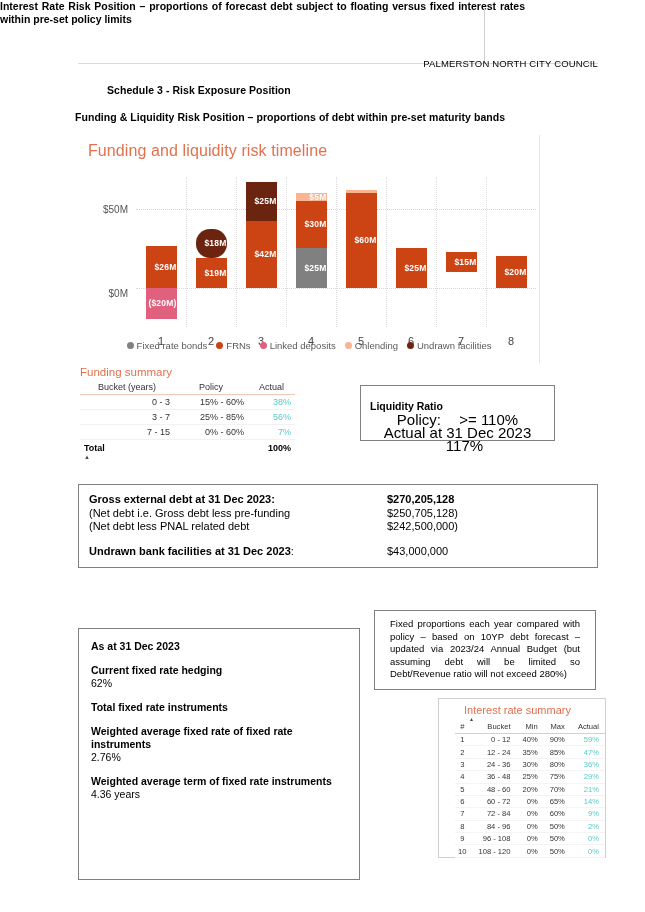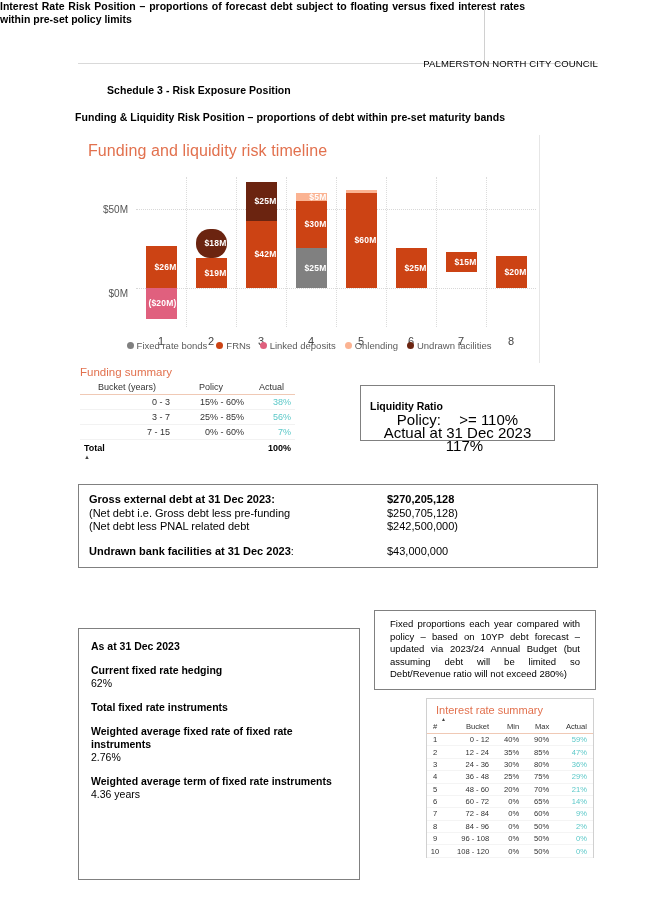--- a/index.html
+++ b/index.html
@@ -80,21 +80,21 @@
 
   #hedging-box { left:78px; top:628px; width:282px; height:252px; padding:11px 12px; }
   .hb-label { font-weight:bold; font-size:10.5px; line-height:13px; }
   .hb-value { font-size:10.5px; line-height:13px; }
   .hb-gap { height:11px; }
 
   #note-box { left:374px; top:610px; width:222px; height:80px; padding:7px 15px; }
   #note-text { font-size:9.5px; line-height:12.6px; text-align:justify; color:#000; }
 
   
-  #irs-panel { position:absolute; left:426px; top:698px; width:168px; height:160px; background:#fff; border:1px solid #d0d0d0; }
+  #irs-panel { position:absolute; left:438px; top:698px; width:168px; height:160px; background:#fff; border:1px solid #d0d0d0;padding-left:16px; }
   #irs-title { font-size:11px; color:#e2714e; padding:5px 0 2px 9px; }
   table.irs { width:100%; border-collapse:collapse; font-size:7.6px; margin:0 auto; }
   table.irs th { font-weight:normal; color:#333; text-align:right; padding:1px 6px 2px 2px; border-bottom:1px solid #f0c9b5; }
   table.irs th.n { text-align:center; padding-right:2px; }
   table.irs td { text-align:right; padding:1.2px 6px 1.2px 2px; color:#333; border-bottom:1px solid #f4f4f4; }
   table.irs td.n { text-align:center; padding-right:2px; }
   table.irs td.teal { color:#5bc8c8; }
   #irs-caret { font-size:5px; color:#444; line-height:3px; padding-left:14px; }
 </style>
 </head>

